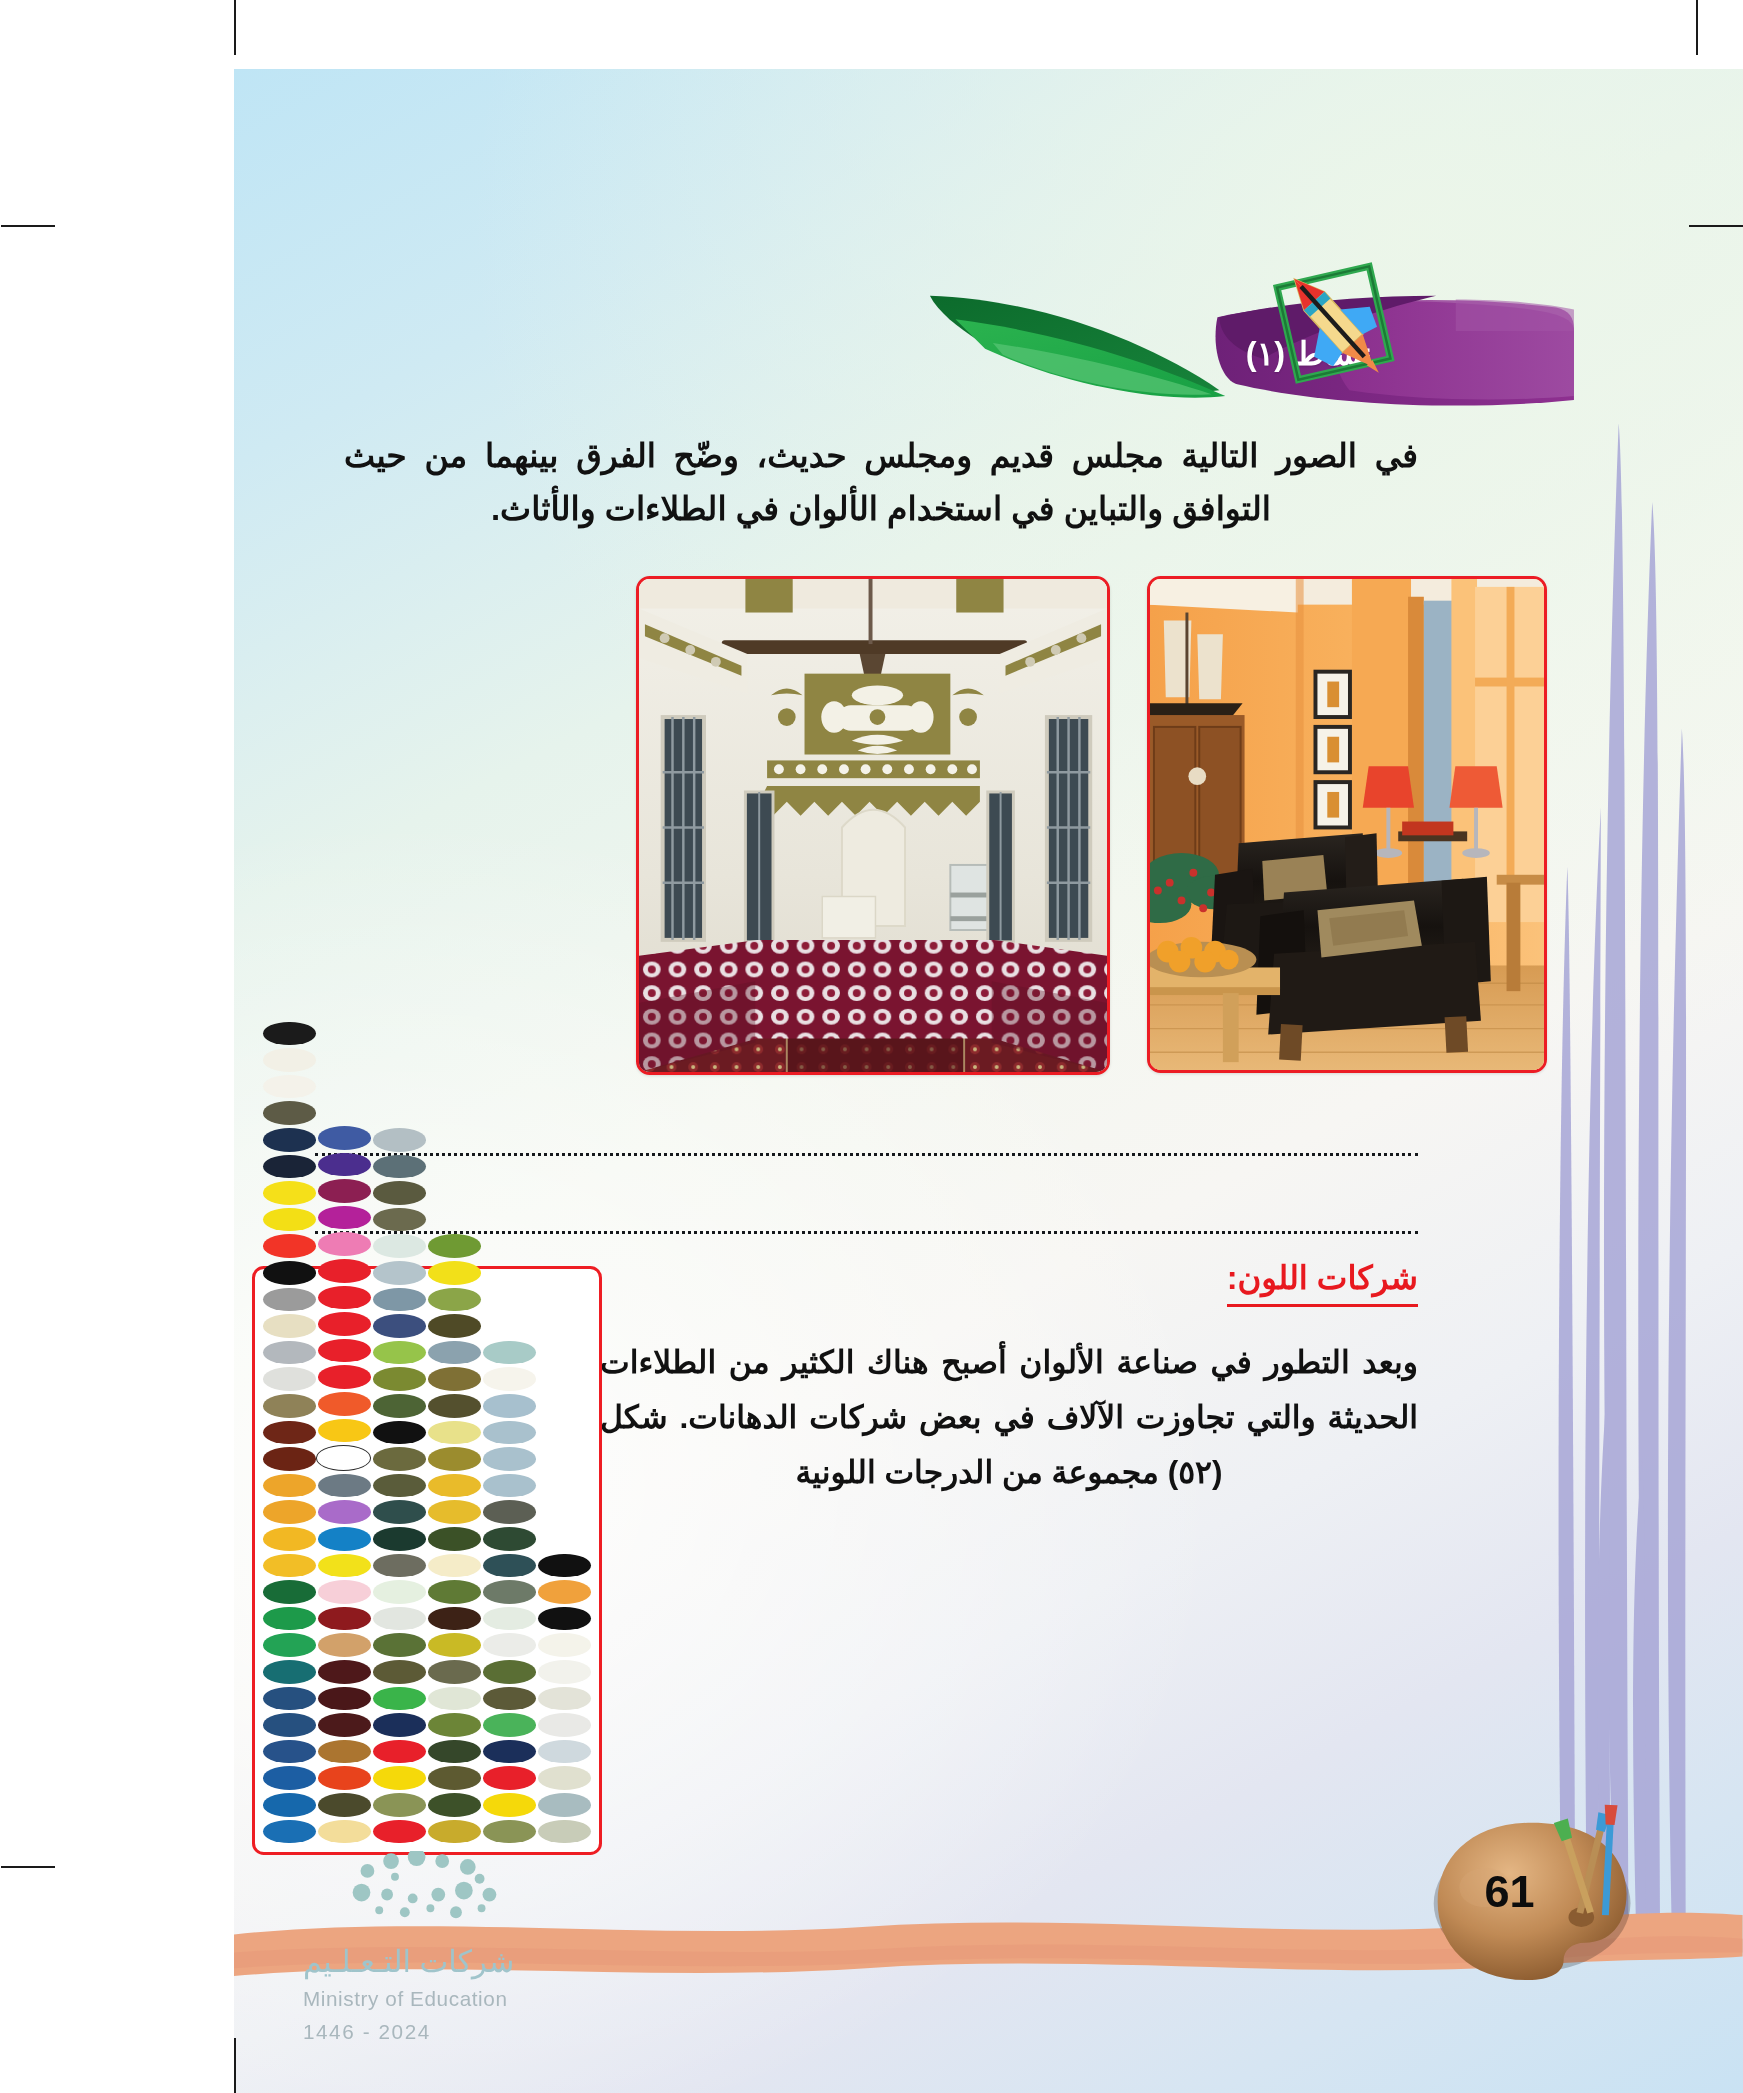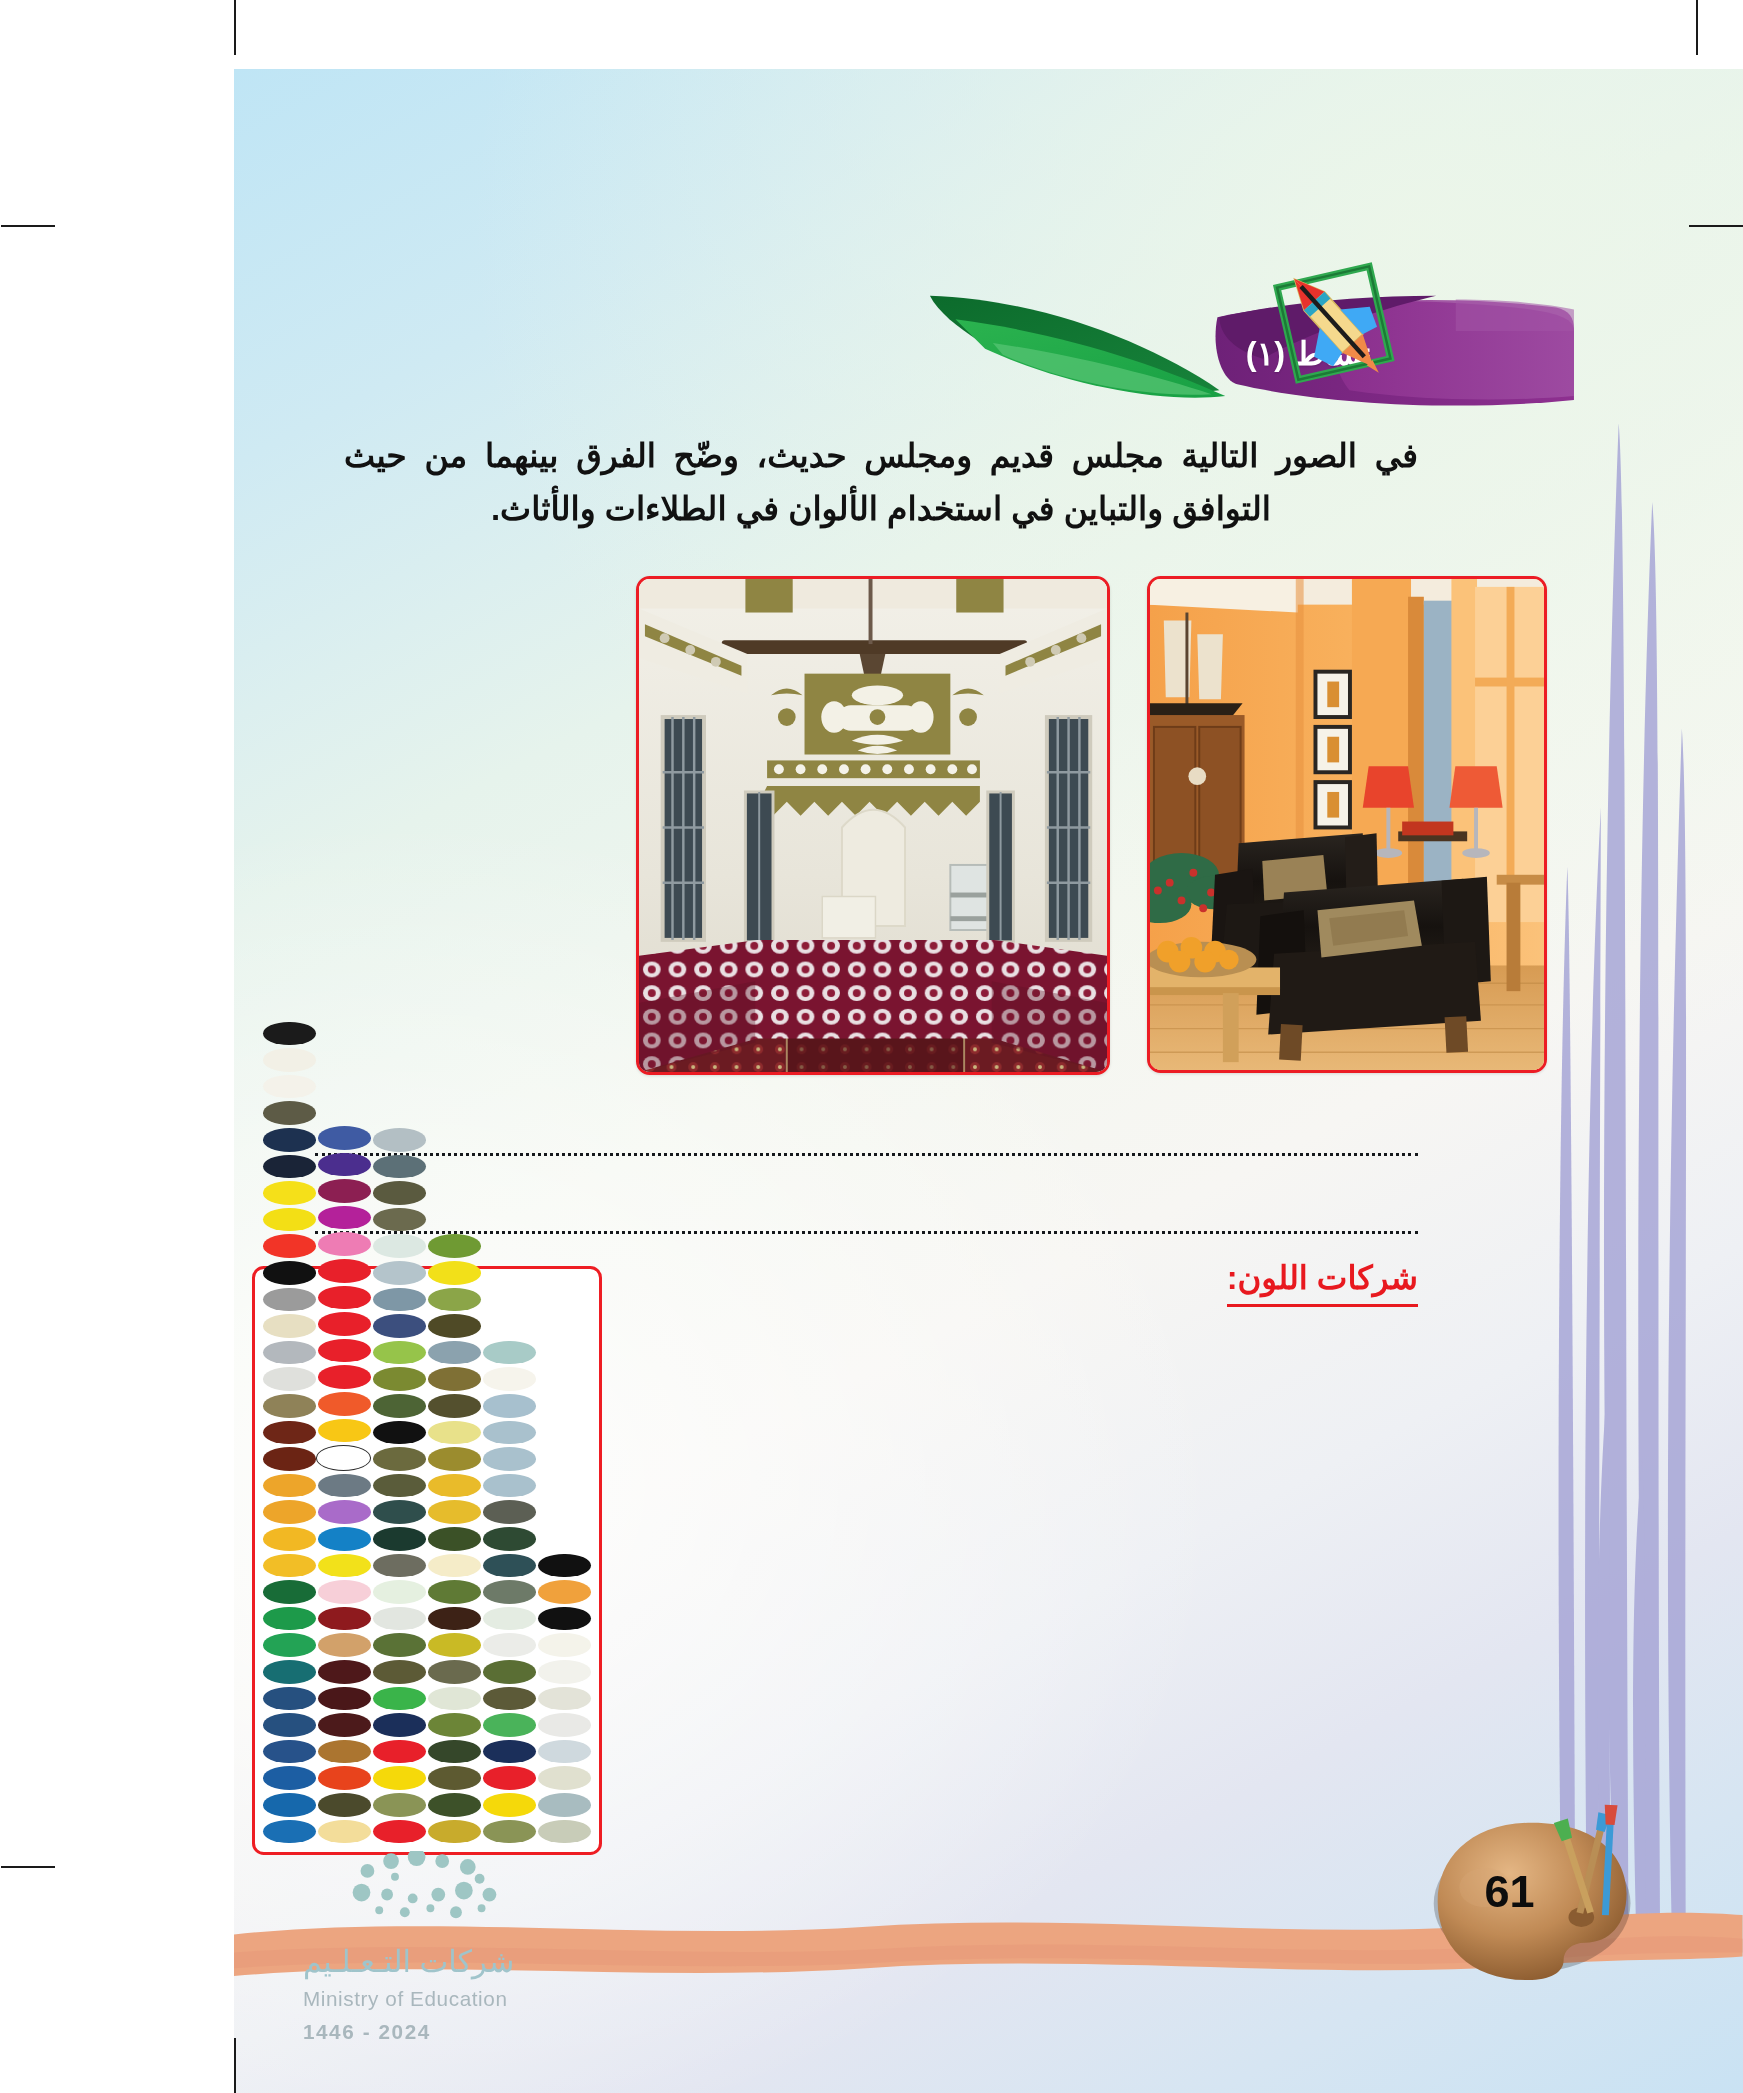--- a/index.html
+++ b/index.html
@@ -207,21 +207,20 @@
     color:#a9b7bd;
     letter-spacing:0.6px;
     white-space:nowrap;
   }
   .ministry .m-yr{
     position:absolute;left:9.9px;top:169px;
     font-size:20.7px;
     color:#a9b7bd;
     letter-spacing:1.6px;
     white-space:nowrap;
-    font-weight:bold;
   }
 </style>
 </head>
 <body>
 
 <div class="crop v tl-v"></div>
 <div class="crop h tl-h"></div>
 <div class="crop v tr-v"></div>
 <div class="crop h tr-h"></div>
 <div class="crop v bl-v"></div>
@@ -554,20 +553,21 @@
     </div>
   </div>
 
   <div class="lines">
     <div class="dotline"></div>
     <div class="dotline second"></div>
   </div>
 
   <div class="sec-head">شركات اللون:</div>
 
+  <div class="body-text">وبعد التطور في صناعة الألوان أصبح هناك الكثير من الطلاءات الحديثة والتي تجاوزت الآلاف في بعض شركات الدهانات. شكل (٥٢) مجموعة من الدرجات اللونية</div>
 
 
   <div class="swatch-panel">
     <div class="swatch-grid" id="swatch-grid">
         <div class="swatch-col">
           <div class="swatch" title="#1b1b1b" style="background: rgb(27, 27, 27);"></div>
           <div class="swatch" title="#f2f0e6" style="background: rgb(242, 240, 230);"></div>
           <div class="swatch" title="#f4f2ea" style="background: rgb(244, 242, 234);"></div>
           <div class="swatch" title="#5d5b46" style="background: rgb(93, 91, 70);"></div>
           <div class="swatch" title="#1d3150" style="background: rgb(29, 49, 80);"></div>

